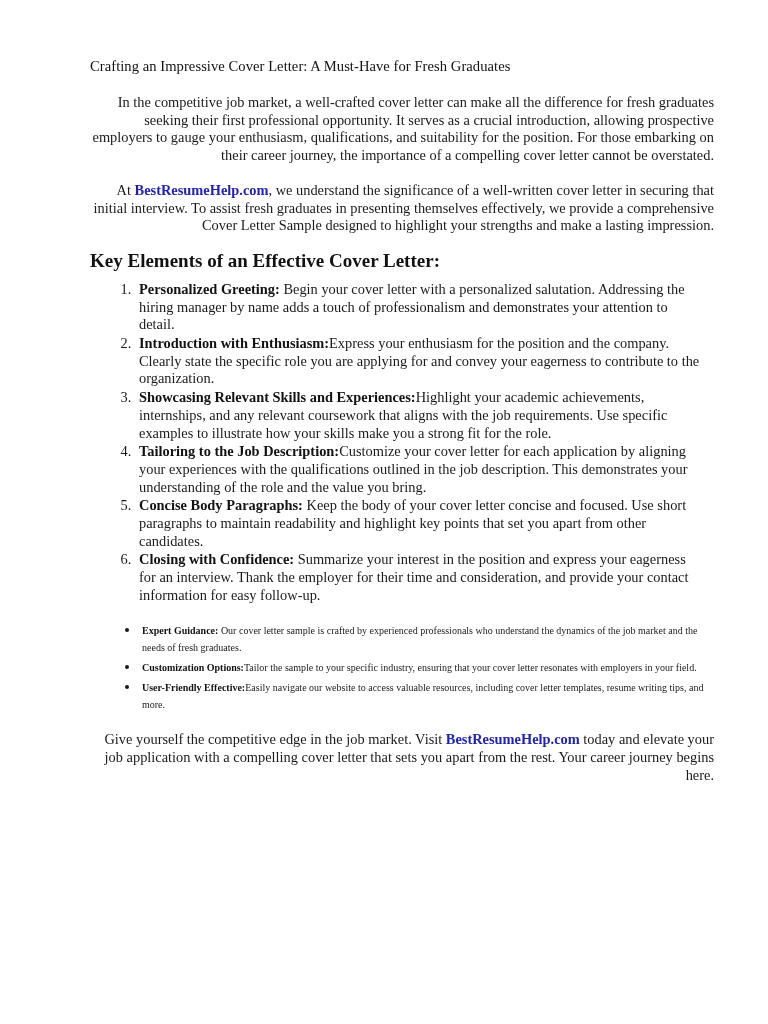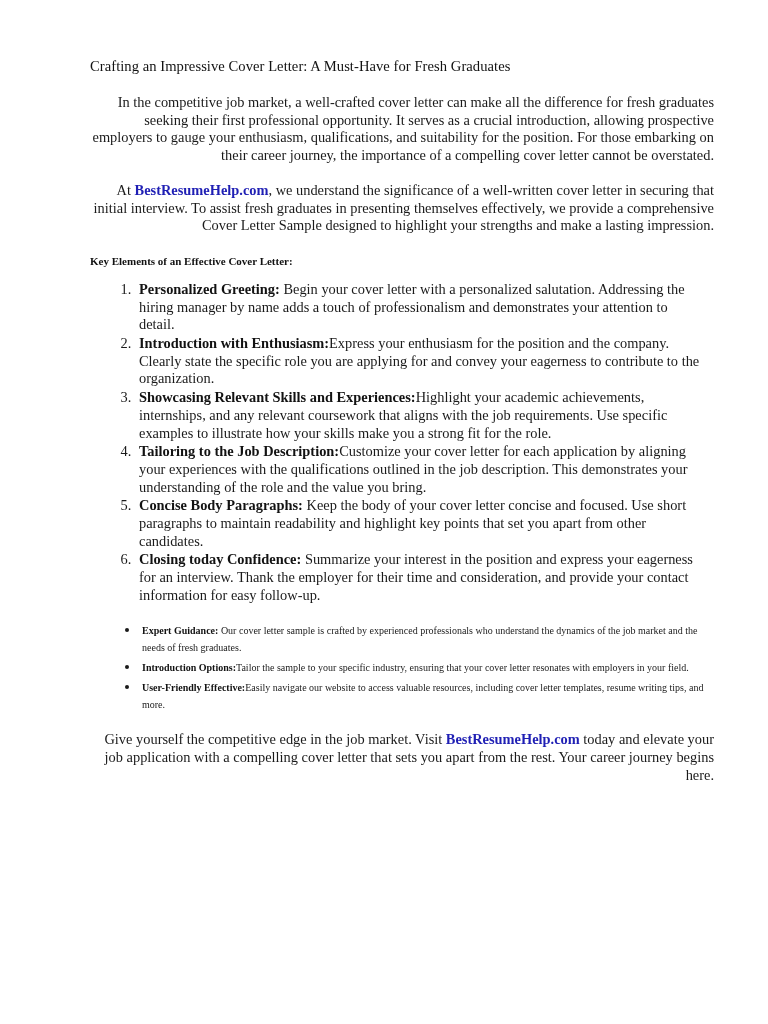--- a/index.html
+++ b/index.html
@@ -34,21 +34,21 @@
   .doc-title {
     font-size: 14.6px;
     font-weight: normal;
     line-height: 17px;
     letter-spacing: 0.05px;
     margin: 0 0 19px 0;
     color: #121212;
   }
 
   .section-heading {
-    font-size: 11px;
+    font-size: 19px;
     font-weight: bold;
     line-height: 18px;
     margin: 0 0 11px 0;
     color: #121212;
   }
 
   
   p.para {
     font-size: 14.4px;
     line-height: 17.7px;
@@ -118,27 +118,27 @@
     </p>
 
     <h2 class="section-heading">Key Elements of an Effective Cover Letter:</h2>
 
     <ol class="num-list">
       <li><span class="lead">Personalized Greeting:</span><span> Begin your cover letter with a personalized salutation. Addressing the hiring manager by name adds a touch of professionalism and demonstrates your attention to detail.</span></li>
       <li><span class="lead">Introduction with Enthusiasm:</span><span>Express your enthusiasm for the position and the company. Clearly state the specific role you are applying for and convey your eagerness to contribute to the organization.</span></li>
       <li><span class="lead">Showcasing Relevant Skills and Experiences:</span><span>Highlight your academic achievements, internships, and any relevant coursework that aligns with the job requirements. Use specific examples to illustrate how your skills make you a strong fit for the role.</span></li>
       <li><span class="lead">Tailoring to the Job Description:</span><span>Customize your cover letter for each application by aligning your experiences with the qualifications outlined in the job description. This demonstrates your understanding of the role and the value you bring.</span></li>
       <li><span class="lead">Concise Body Paragraphs:</span><span> Keep the body of your cover letter concise and focused. Use short paragraphs to maintain readability and highlight key points that set you apart from other candidates.</span></li>
-      <li><span class="lead">Closing today Confidence:</span><span> Summarize your interest in the position and express your eagerness for an interview. Thank the employer for their time and consideration, and provide your contact information for easy follow-up.</span></li>
+      <li><span class="lead">Closing with Confidence:</span><span> Summarize your interest in the position and express your eagerness for an interview. Thank the employer for their time and consideration, and provide your contact information for easy follow-up.</span></li>
     </ol>
 
 
     <ul class="bullet-list">
       <li><span class="lead">Expert Guidance:</span><span> Our cover letter sample is crafted by experienced professionals who understand the dynamics of the job market and the needs of fresh graduates.</span></li>
-      <li><span class="lead">Introduction Options:</span><span>Tailor the sample to your specific industry, ensuring that your cover letter resonates with employers in your field.</span></li>
+      <li><span class="lead">Customization Options:</span><span>Tailor the sample to your specific industry, ensuring that your cover letter resonates with employers in your field.</span></li>
       <li><span class="lead">User-Friendly Effective:</span><span>Easily navigate our website to access valuable resources, including cover letter templates, resume writing tips, and more.</span></li>
     </ul>
 
     <p class="para">
       <span>Give yourself the competitive edge in the job market. Visit </span><a class="brand-link" href="#">BestResumeHelp.com</a><span> today and elevate your job application with a compelling cover letter that sets you apart from the rest. Your career journey begins here.</span>
     </p>
 
   </div>
 </div>
 

